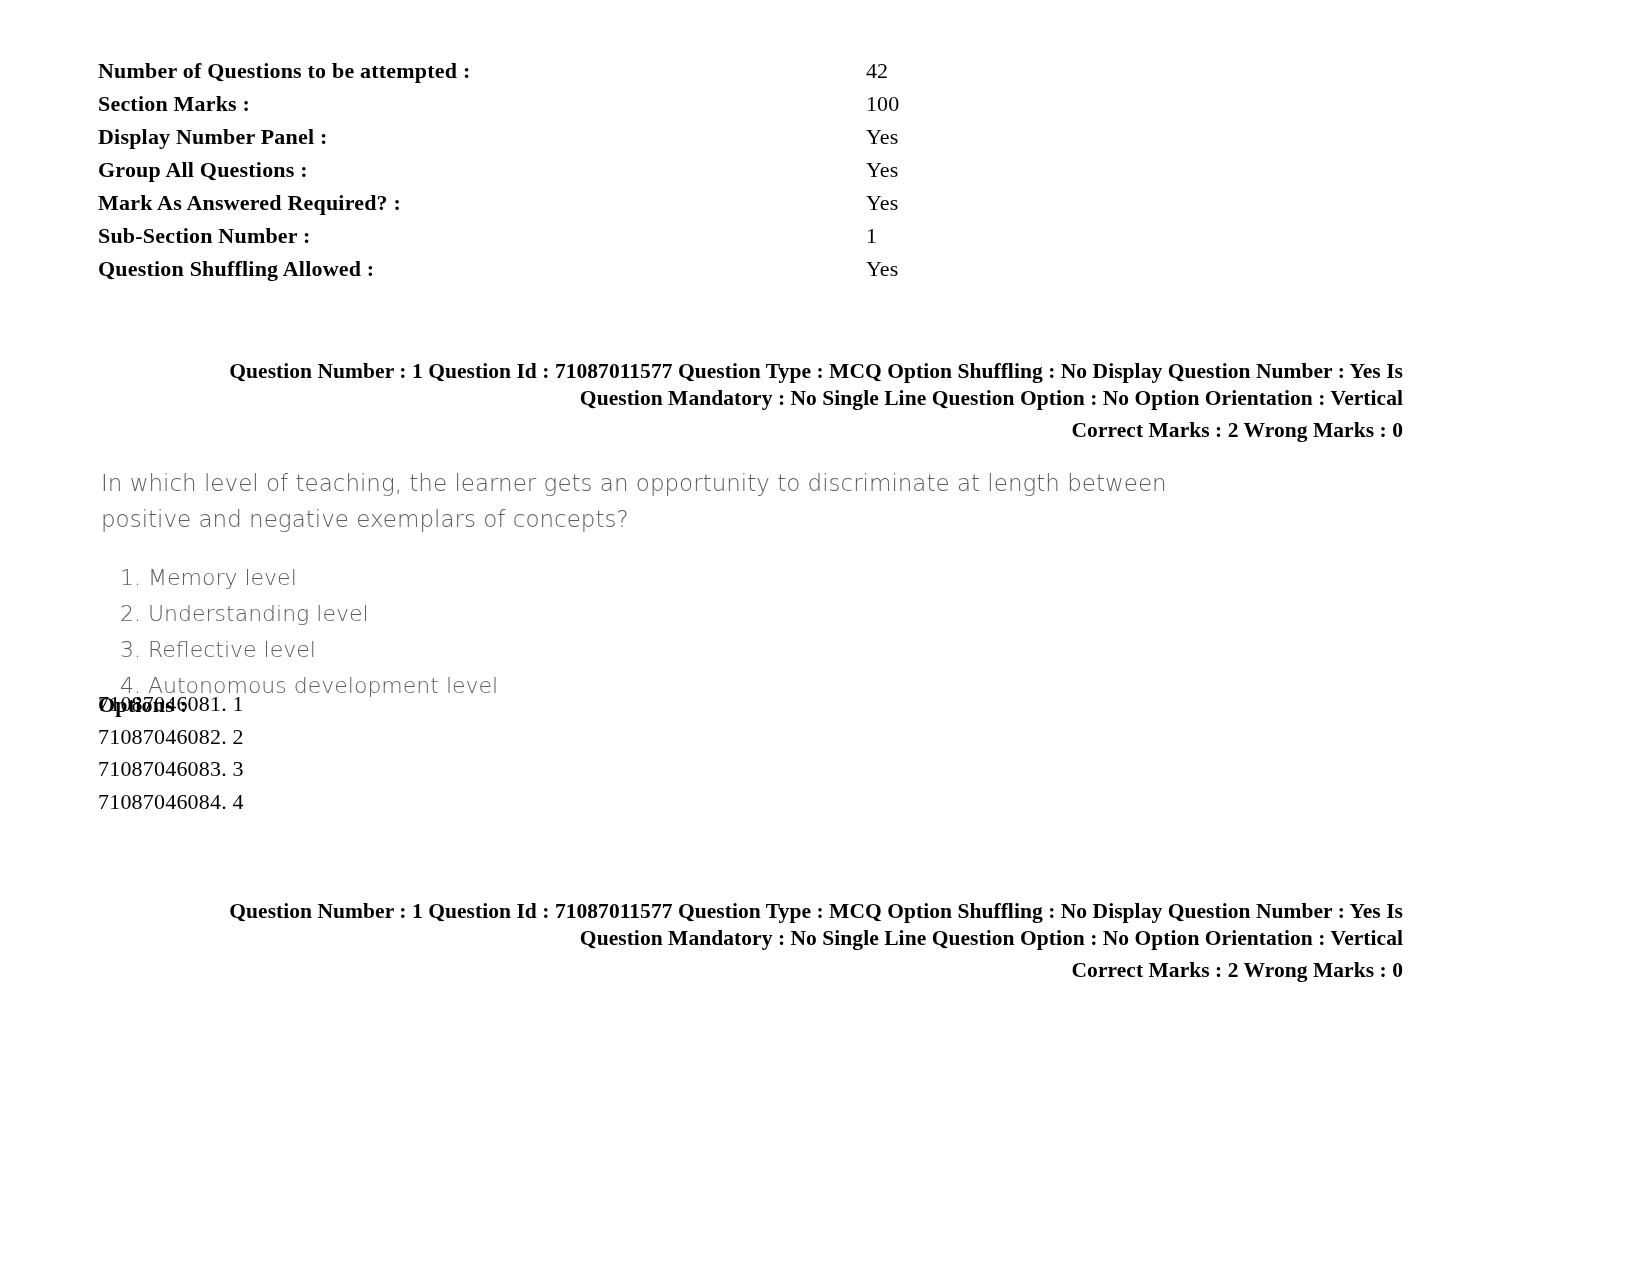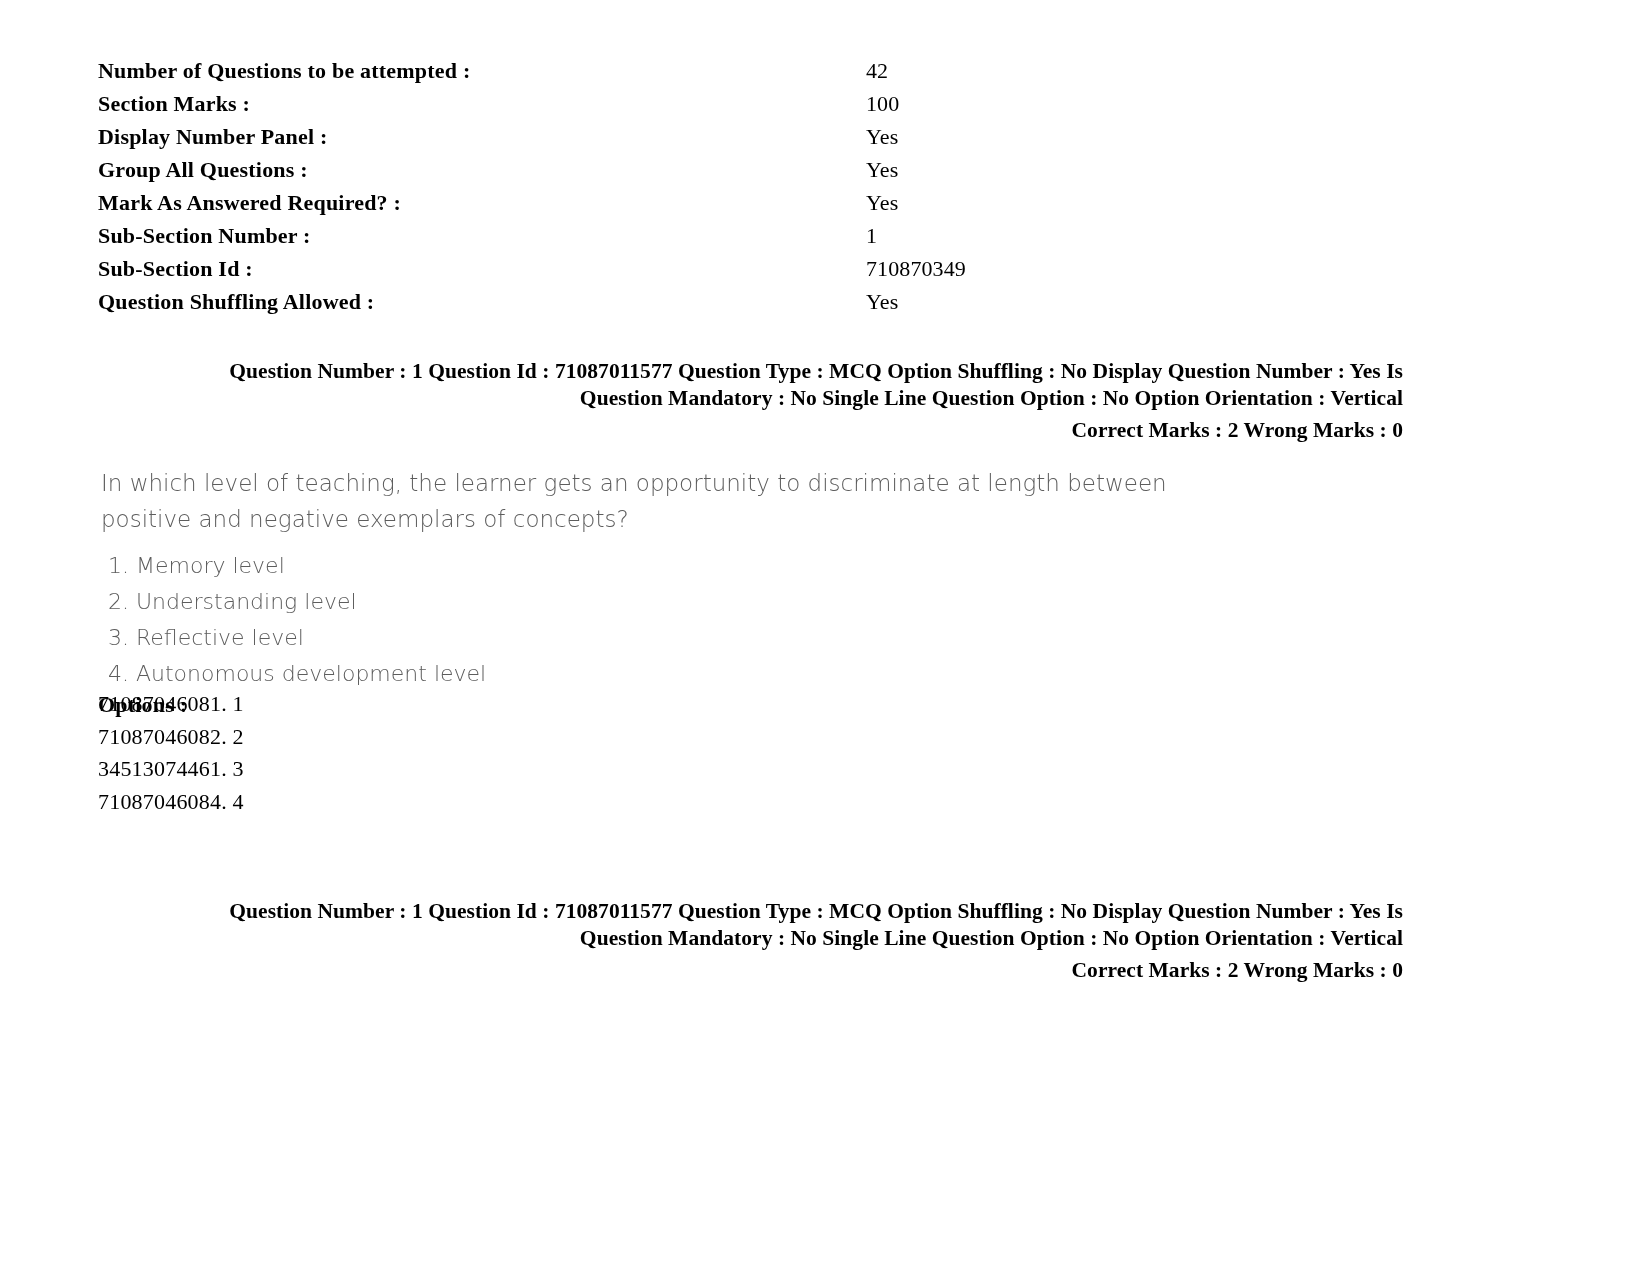--- a/index.html
+++ b/index.html
@@ -85,21 +85,21 @@
     color: #5d5d5d;
   }
   .question-body .qline { display: block; }
 
   
   .choices {
     position: absolute;
     left: 108px;
     top: 548px;
     width: 900px;
-    margin: 0;
+    margin: 12px;
     padding: 0;
     list-style: none;
     font-family: "DejaVu Sans", "Liberation Sans", sans-serif;
     font-weight: 300;
     font-size: 22px;
     line-height: 36px;
     color: #5d5d5d;
   }
   .choices li { white-space: nowrap; }
 
@@ -151,24 +151,20 @@
         <td class="info-label">Group All Questions :</td>
         <td class="info-value">Yes</td>
       </tr>
       <tr>
         <td class="info-label">Mark As Answered Required? :</td>
         <td class="info-value">Yes</td>
       </tr>
       <tr>
         <td class="info-label">Sub-Section Number :</td>
         <td class="info-value">1</td>
-      </tr>
-      <tr>
-        <td class="info-label">Sub-Section Id :</td>
-        <td class="info-value">710870349</td>
       </tr>
       <tr>
         <td class="info-label">Question Shuffling Allowed :</td>
         <td class="info-value">Yes</td>
       </tr>
     </tbody>
   </table>
 
   <div class="meta-block" id="meta-top">
     <span class="meta-line">Question Number : 1 Question Id : 71087011577 Question Type : MCQ Option Shuffling : No Display Question Number : Yes Is</span>
@@ -186,21 +182,21 @@
     <li>2. Understanding level</li>
     <li>3. Reflective level</li>
     <li>4. Autonomous development level</li>
   </ul>
 
   <div class="options-heading">Options :</div>
 
   <ul class="option-ids">
     <li>71087046081. 1</li>
     <li>71087046082. 2</li>
-    <li>34513074461. 3</li>
+    <li>71087046083. 3</li>
     <li>71087046084. 4</li>
   </ul>
 
   <div class="meta-block" id="meta-bottom">
     <span class="meta-line">Question Number : 1 Question Id : 71087011577 Question Type : MCQ Option Shuffling : No Display Question Number : Yes Is</span>
     <span class="meta-line">Question Mandatory : No Single Line Question Option : No Option Orientation : Vertical</span>
     <span class="meta-marks">Correct Marks : 2 Wrong Marks : 0</span>
   </div>
 
 </div>

